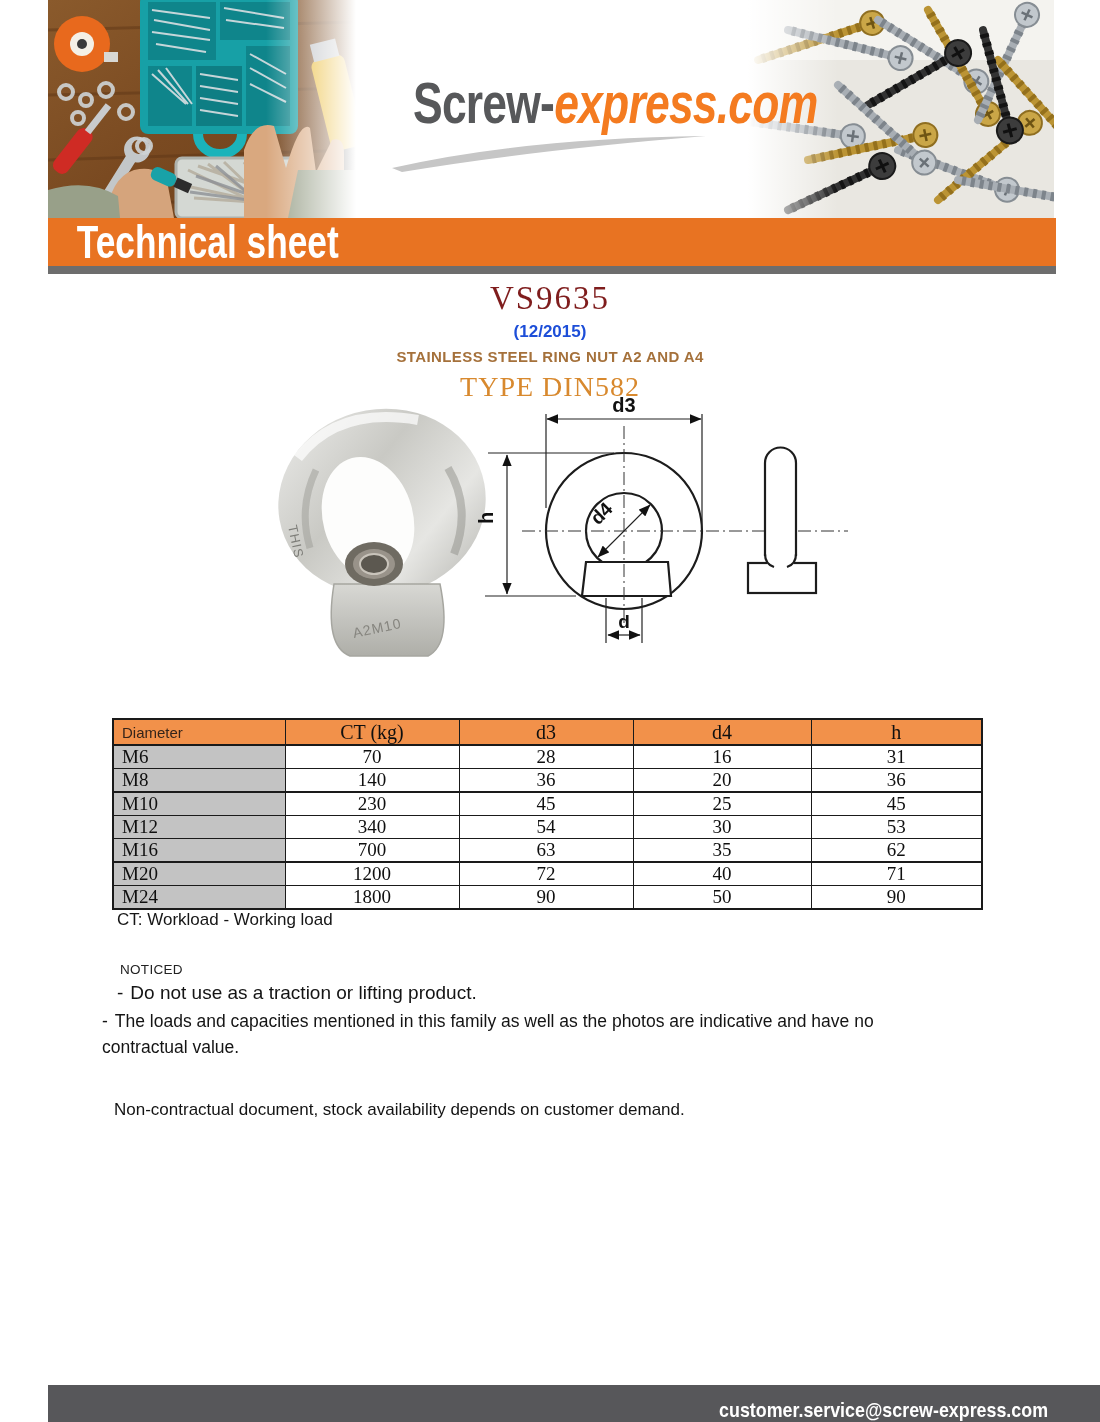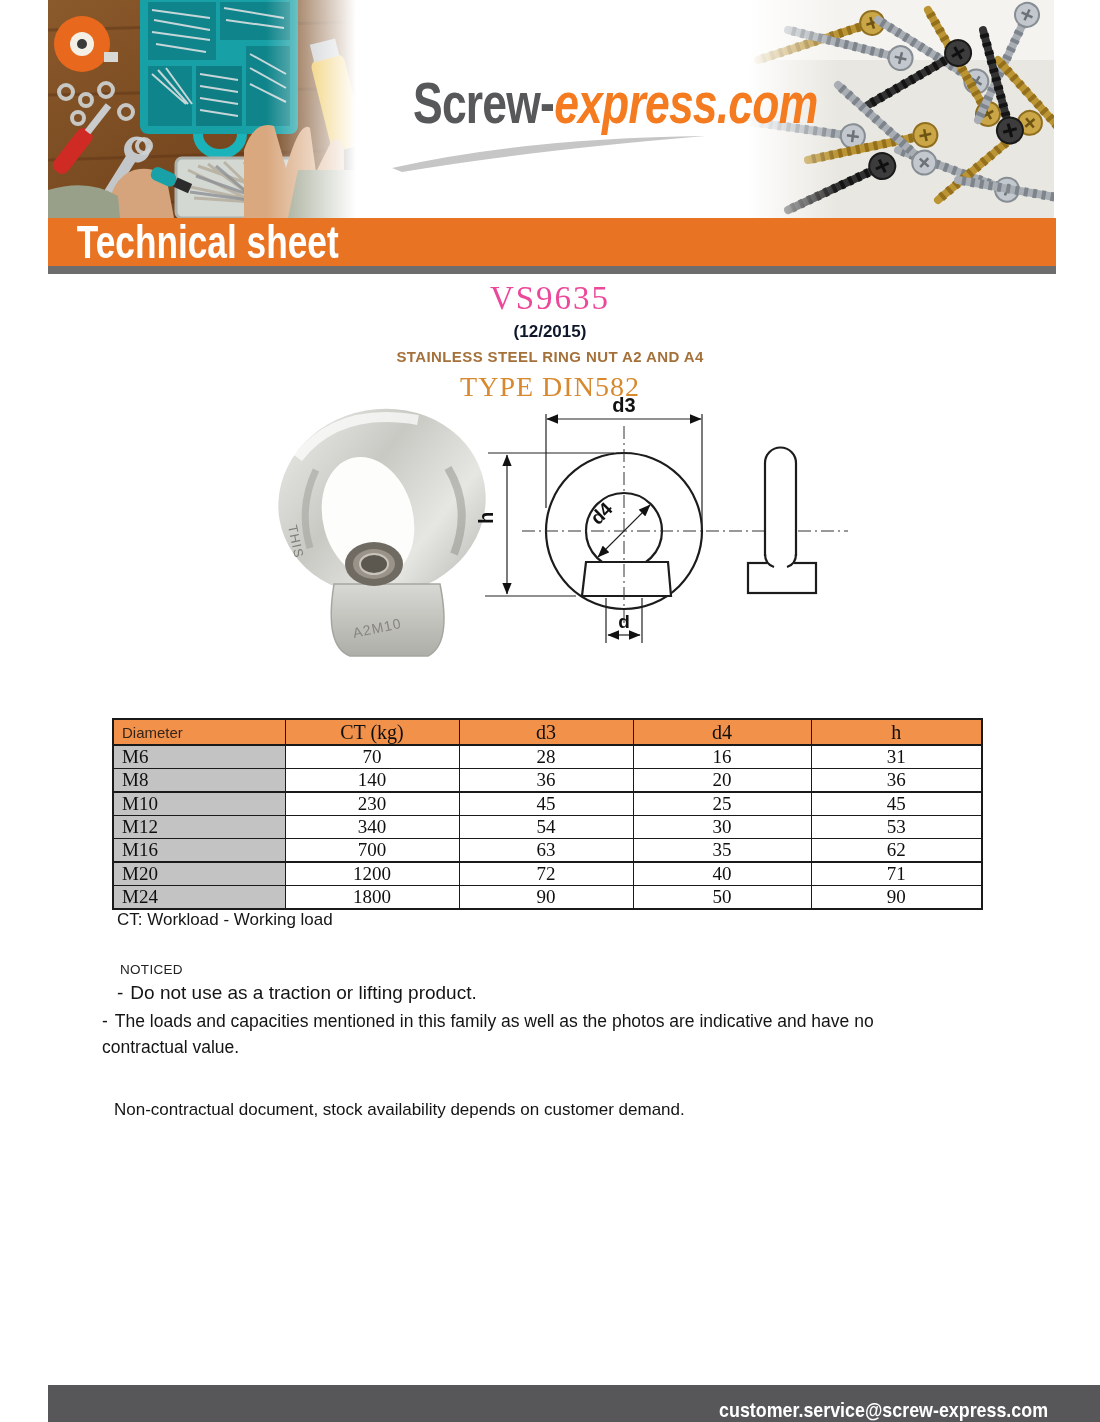--- a/index.html
+++ b/index.html
@@ -25,22 +25,22 @@
   
   .banner{position:absolute;left:48px;top:218px;width:1008px;height:48px;background:#e87322;
           display:flex;align-items:center;}
   .banner span{color:#fff;font-weight:700;font-size:43px;display:inline-block;
                transform:scale(0.82,1.08);letter-spacing:0px;}
   .banner-underline{position:absolute;left:48px;top:266px;width:1008px;height:8px;background:#6d6d6d;}
 
   
   .titles{position:absolute;left:0;top:280px;width:1100px;text-align:center;}
   .prod-code{font-family:"Liberation Serif",serif;font-size:33px;font-weight:400;
-             letter-spacing:2px;color:#ec4899;margin:0;}
-  .prod-rev{font-size:17px;font-weight:700;color:#0f172a;margin-top:5px;}
+             letter-spacing:2px;color:#7f1d1d;margin:0;}
+  .prod-rev{font-size:17px;font-weight:700;color:#1d4ed8;margin-top:5px;}
   .prod-name{font-size:15px;font-weight:700;color:#a5713b;letter-spacing:.4px;margin-top:6px;}
   .prod-type{font-family:"Liberation Serif",serif;font-size:28px;color:#d8892e;
              letter-spacing:1px;margin-top:6px;}
 
   
   .figures{position:absolute;left:250px;top:396px;}
 
   
   .spec-table{position:absolute;left:112px;top:718px;width:869px;border-collapse:collapse;
               table-layout:fixed;}

